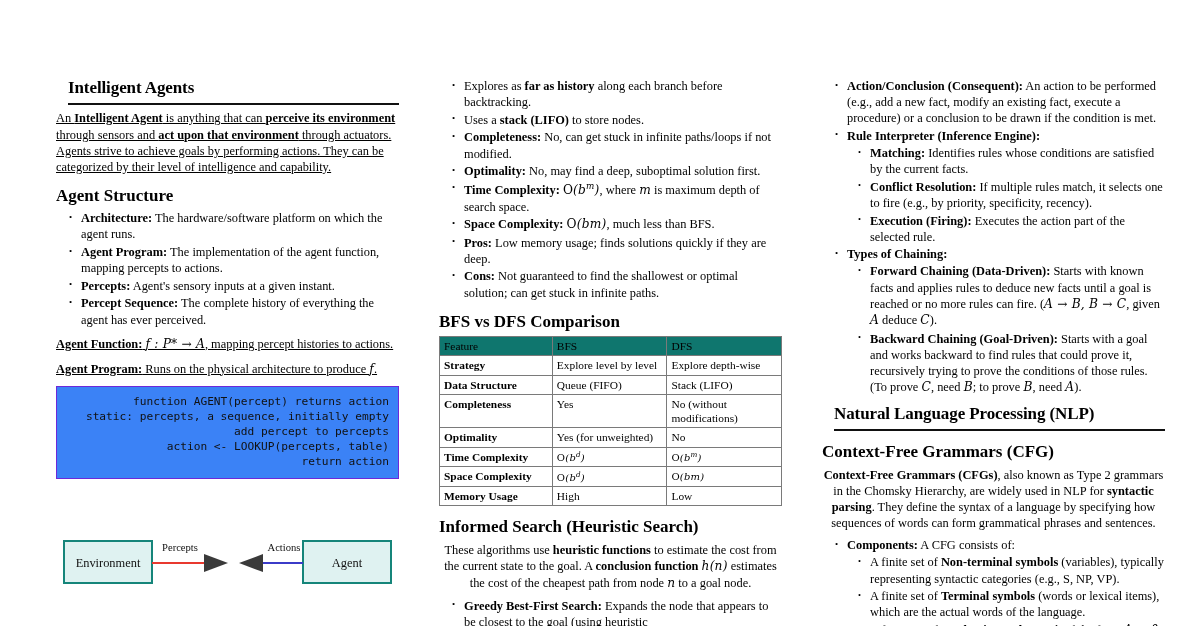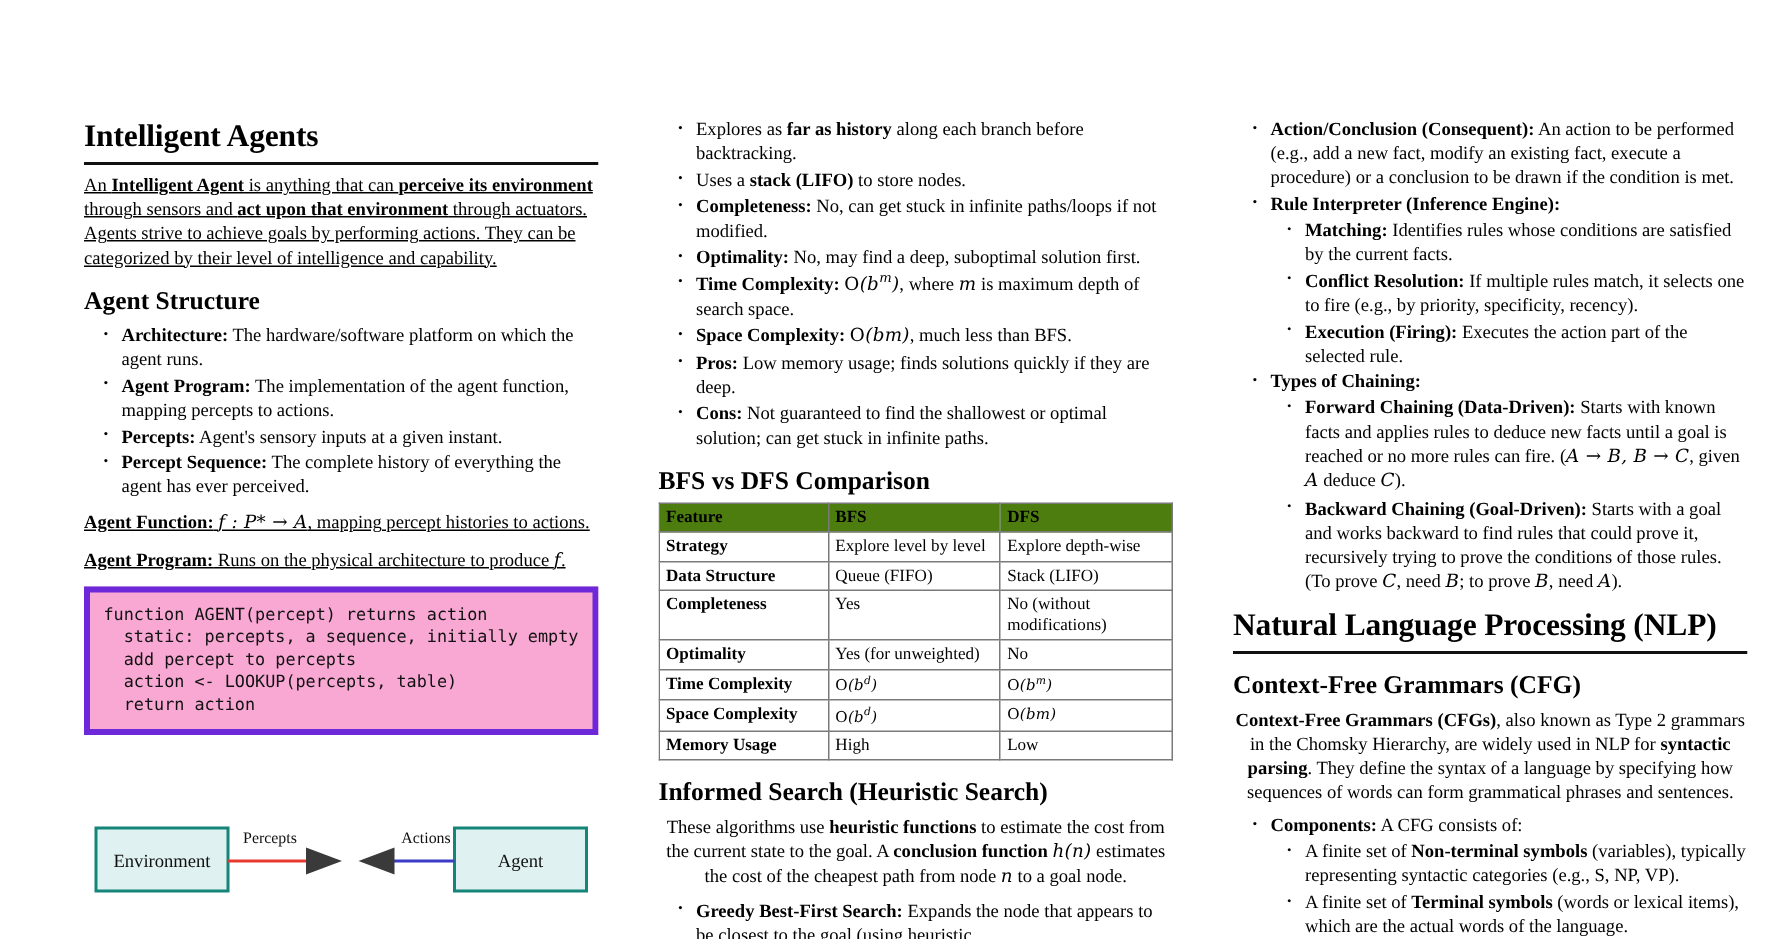--- a/index.html
+++ b/index.html
@@ -27,23 +27,23 @@
     padding: 78px 56px 0 56px;
     height: 626px;
   }
   .col {
     width: 343px;
     flex: 0 0 343px;
     overflow: hidden;
   }
   
   h1.doc-h1 {
-    font-size: 21px;
+    font-size: 17px;
     font-weight: bold;
-    margin: 0 0 5px 0;
+    margin: 0 0 5px 12px;
     padding: 0 0 5px 0;
     border-bottom: 2.2px solid #111;
     line-height: 1.2;
     letter-spacing: -0.1px;
   }
   h2.doc-h2 {
     font-size: 17px;
     font-weight: bold;
     margin: 11px 0 4px 0;
     line-height: 1.2;
@@ -81,46 +81,47 @@
     font-size: 12.2px;
     letter-spacing: 0.2px;
   }
   .m .up { font-style: normal; }
   .m sup { font-size: 0.72em; font-style: italic; }
   
   pre.codeblock {
     font-family: "DejaVu Sans Mono", "Liberation Mono", monospace;
     font-size: 11.2px;
     line-height: 1.33;
-    background: #f9a8d4;
-    border: 4px solid #6d28d9;
+    background: #3b82f6;
+    border: 1px solid #6d28d9;
     margin: 9px 0 0 0;
     padding: 8px 9px;
     white-space: pre-wrap;
     word-break: break-word;
     color: #111;
+    text-align: right;
   }
   
   table.cmp {
     border-collapse: collapse;
     width: 100%;
     font-size: 11.4px;
     margin: 4px 0 0 0;
     table-layout: fixed;
   }
   table.cmp th, table.cmp td {
     border: 1px solid #7a7a7a;
     padding: 2px 4px;
     text-align: left;
     vertical-align: top;
     line-height: 1.25;
   }
   table.cmp thead th {
-    background: #4d7c0f;
-    font-weight: bold;
+    background: #0f766e;
+    font-weight: normal;
   }
   table.cmp tbody td:first-child { font-weight: bold; }
   table.cmp col.c1 { width: 33%; }
   table.cmp col.c2 { width: 33.5%; }
   table.cmp col.c3 { width: 33.5%; }
   table.cmp td .m { font-size: 10px; }
   
   .diagram-wrap {
     margin-top: 46px;
     width: 343px;

